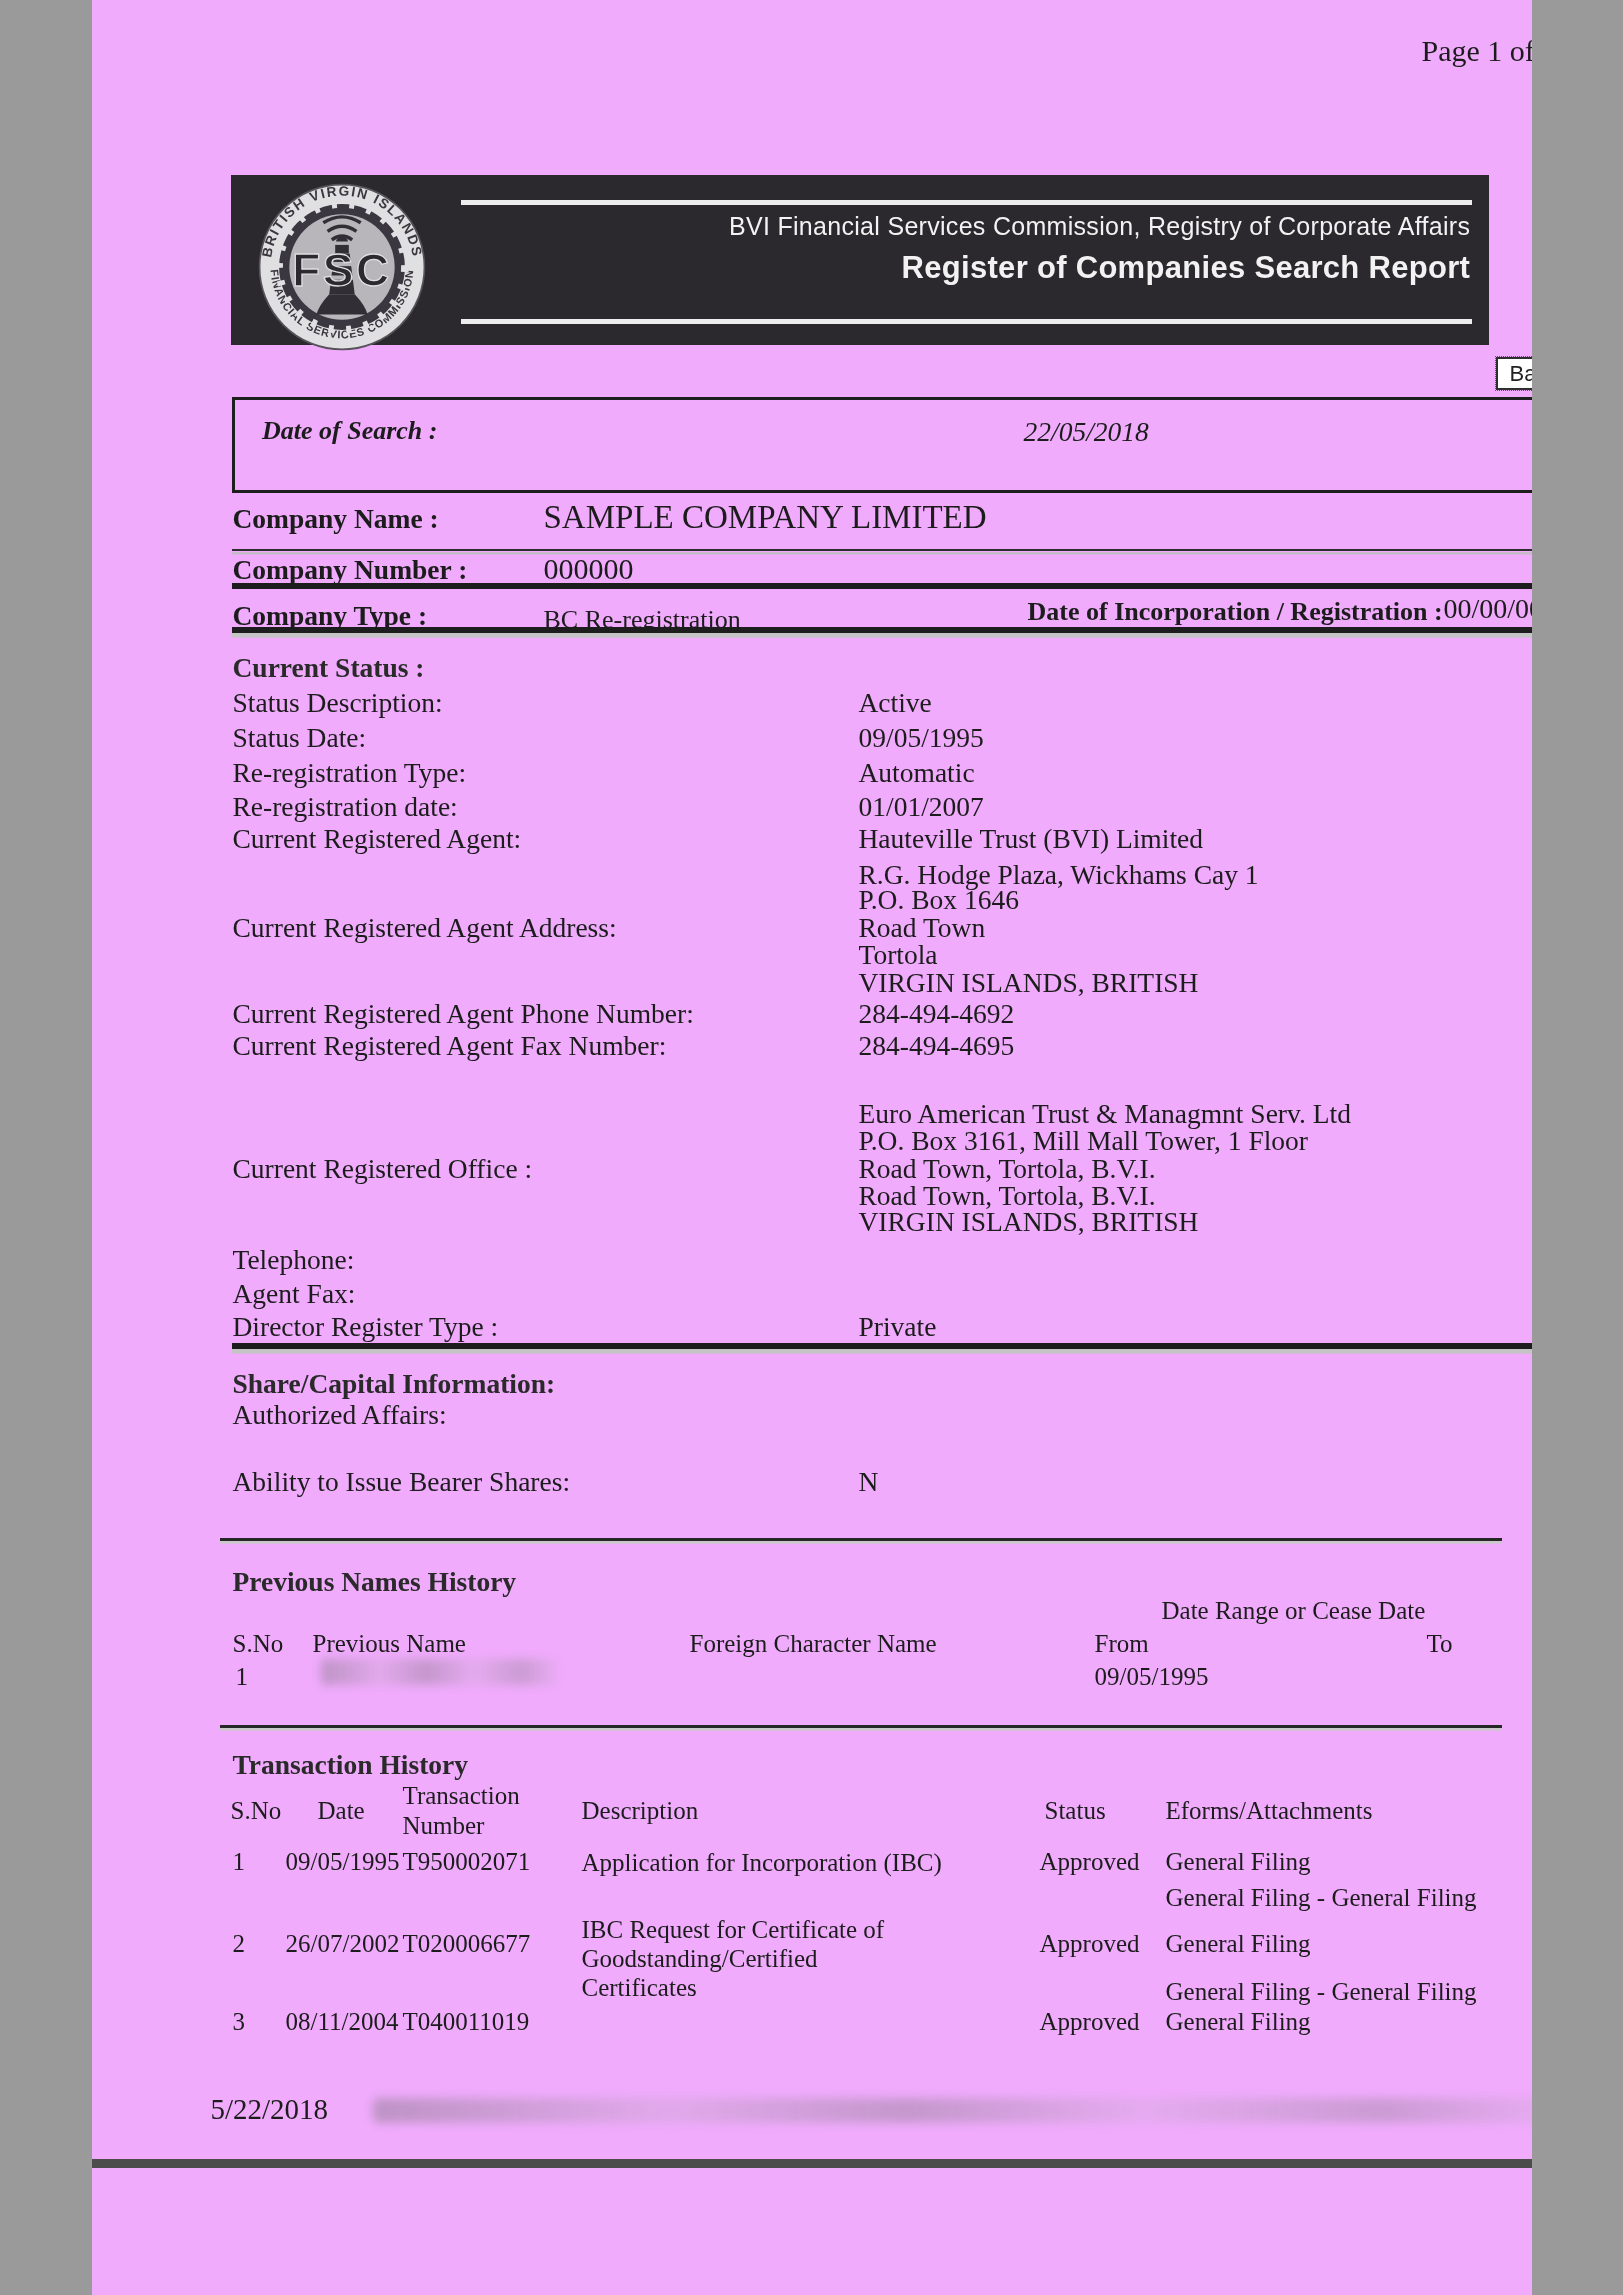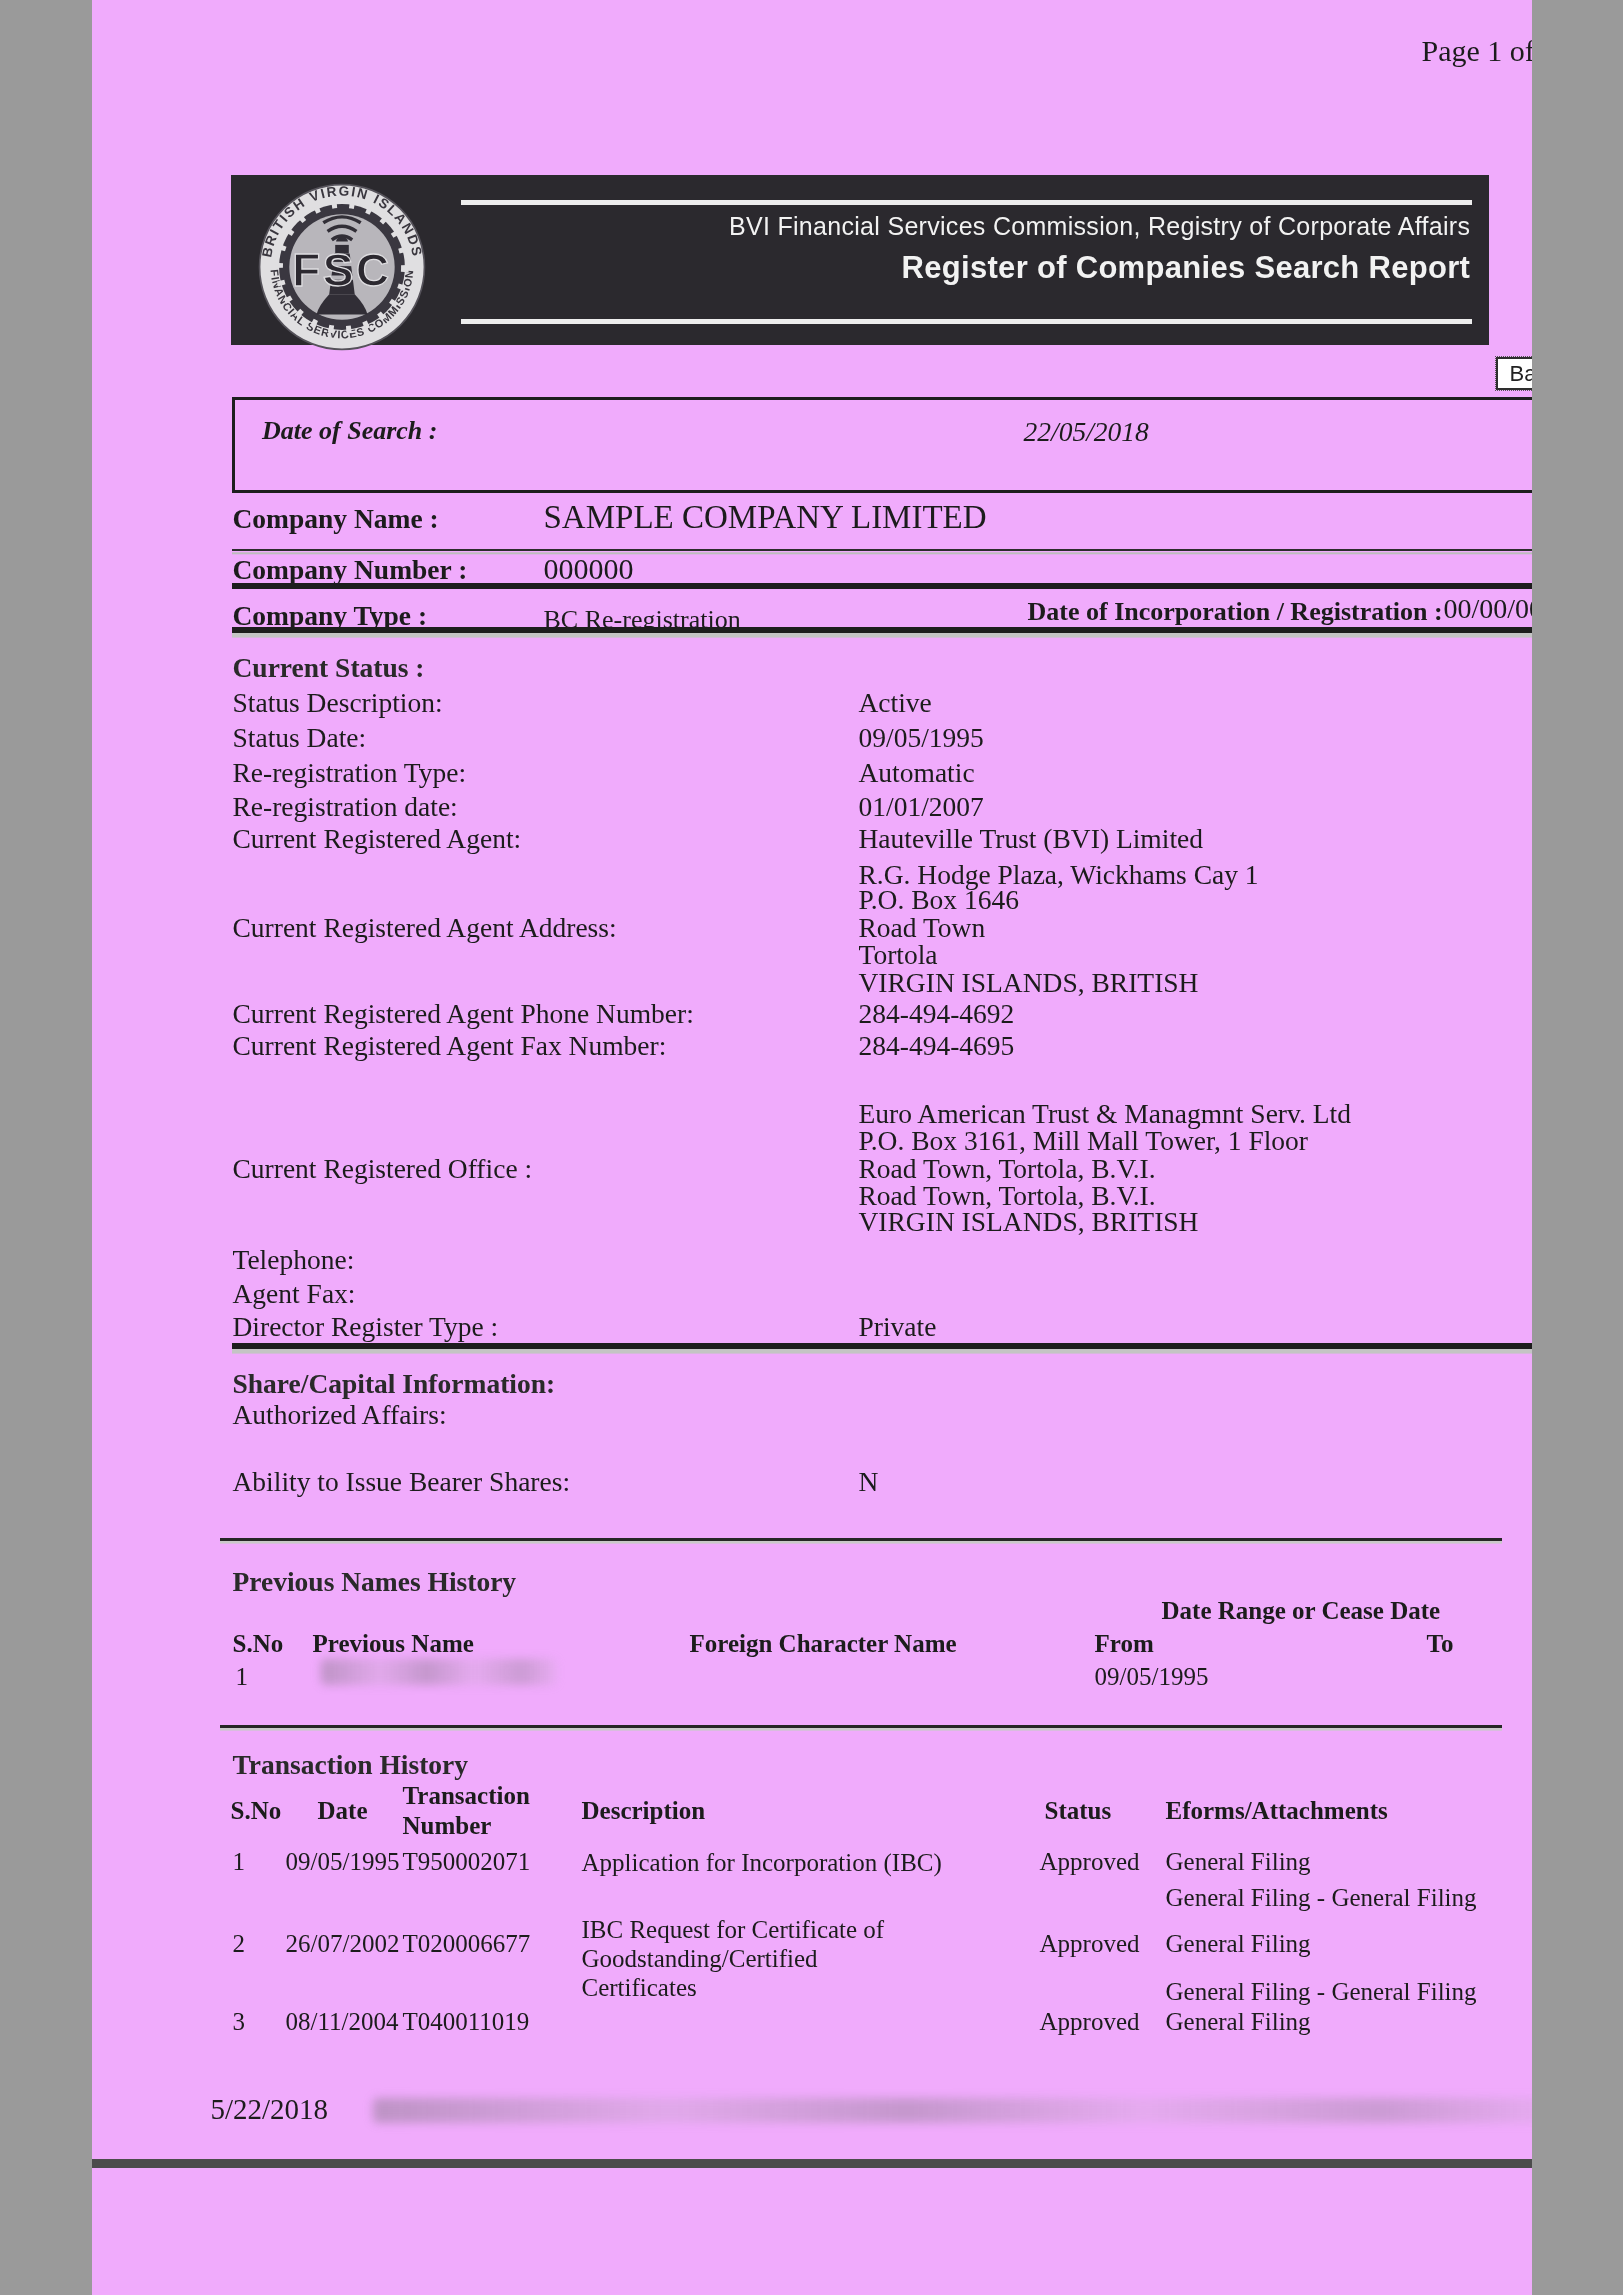--- a/index.html
+++ b/index.html
@@ -44,21 +44,21 @@
   .rule-thick{height:5.9px;background:#1d1d1d;}
   .rule-thick-echo{height:5.9px;background:#1d1d1d;box-shadow:0 4.6px 0 #c4c4c4;}
   .rule-med{left:128px;width:1282px;height:3.3px;background:#262626;box-shadow:0 2.6px 0 #c9c9c9;}
   
   .company-name-value{position:absolute;left:452px;font-size:33px;white-space:nowrap;}
   .company-number-value{position:absolute;left:452px;font-size:30px;white-space:nowrap;}
   .company-type-value{position:absolute;left:452px;font-size:26px;white-space:nowrap;}
   .incorp-label{position:absolute;left:936px;font-size:26px;font-weight:700;white-space:nowrap;}
   .incorp-value{position:absolute;left:1352px;font-size:28px;white-space:nowrap;}
   
-  .th{position:absolute;font-size:25px;font-weight:700;white-space:nowrap;}
+  .th{position:absolute;font-size:25px;font-weight:400;white-space:nowrap;}
   .td{position:absolute;font-size:25px;white-space:nowrap;}
   .td-wrap{position:absolute;font-size:25px;width:419px;line-height:29px;}
   
   .smudge{position:absolute;filter:blur(4.6px);border-radius:5.2px;
     background:linear-gradient(90deg,rgba(110,110,110,.38),rgba(160,160,160,.18) 25%,
       rgba(115,115,115,.34) 45%,rgba(170,170,170,.15) 65%,rgba(120,120,120,.30) 85%,rgba(180,180,180,.12));}
   
   .footer-date{top:2093px;left:119px;font-size:29px;}
   .footer-bar{top:2159px;left:0;width:1623px;height:8.5px;background:#4c4c4c;}
 </style>

